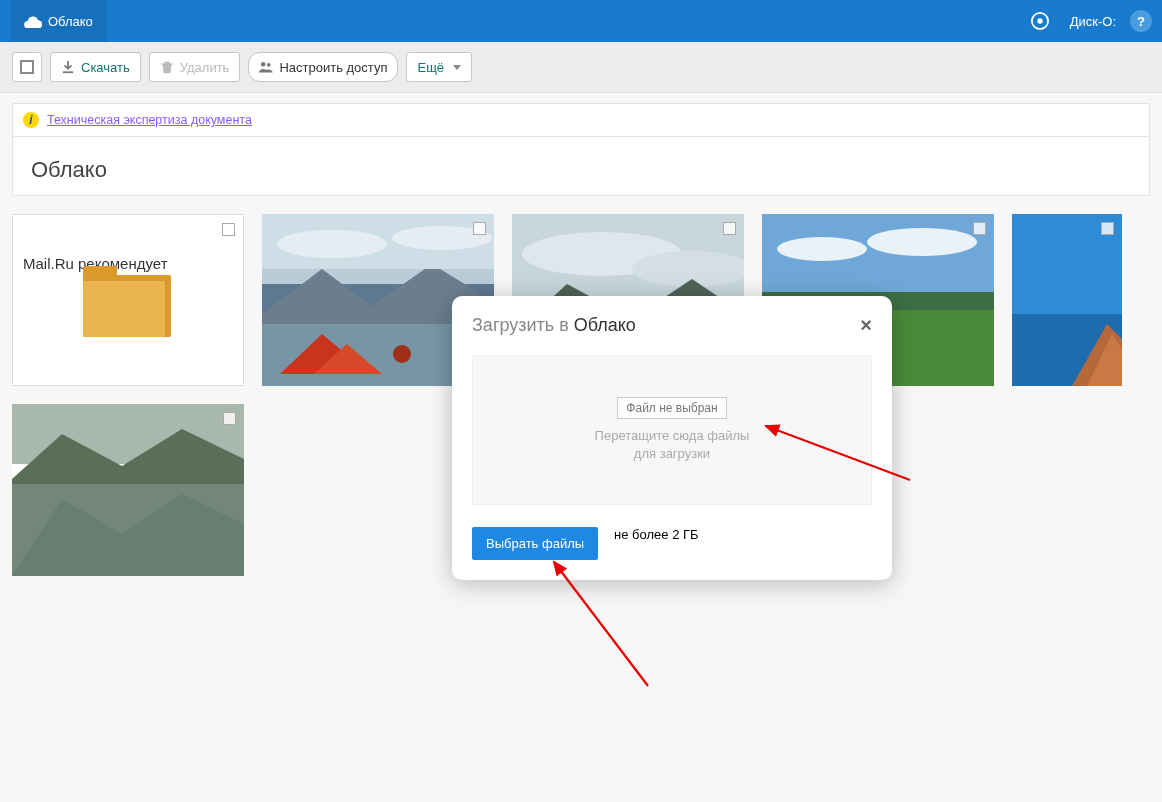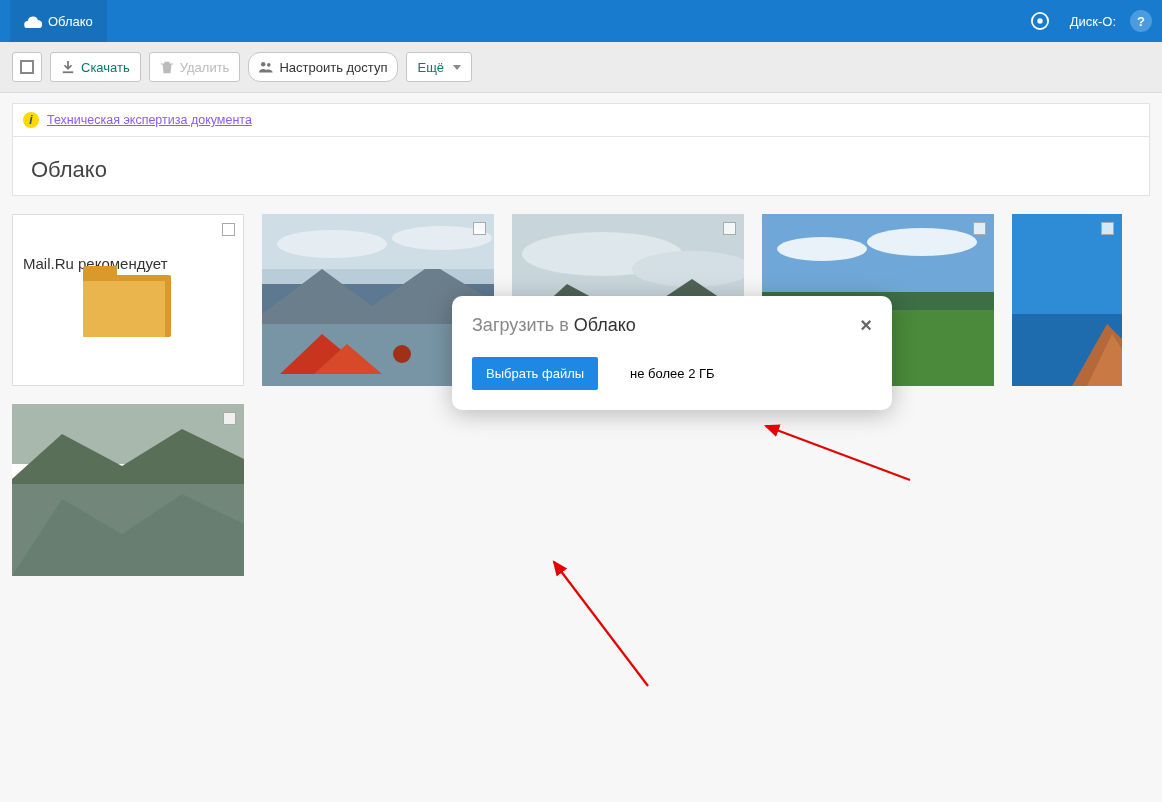--- a/index.html
+++ b/index.html
@@ -43,21 +43,21 @@
   .scene { width: 100%; height: 100%; position: relative; overflow: hidden; }
 
   .modal { position: absolute; left: 452px; top: 296px; width: 440px; background: #fff; box-shadow: 0 4px 24px rgba(0,0,0,0.25); border-radius: 10px; z-index: 50; }
   .modal-head { padding: 18px 20px 12px 20px; display: flex; align-items: center; }
   .modal-title { font-size: 18px; color: #888; }
   .modal-title .strong { color: #333; }
   .modal-close { margin-left: auto; font-size: 20px; font-weight: bold; color: #666; cursor: pointer; }
   .dropzone { margin: 6px 20px 14px 20px; height: 150px; background: #f7f7f7; border: 1px solid #eee; display: flex; flex-direction: column; align-items: center; justify-content: center; gap: 8px; }
   .file-chip { border: 1px solid #ccc; padding: 3px 8px; font-size: 12px; color: #777; background: #fff; }
   .dz-text { color: #aaa; font-size: 13px; text-align: center; line-height: 1.35; }
-  .modal-foot { padding: 8px 20px 20px 20px; display: flex; align-items: center; gap: 32px; }
+  .modal-foot { padding: 8px 20px 20px 20px; display: flex; gap: 16px; }
   .btn-primary { background: #1e88e5; color: #fff; border: none; padding: 9px 14px; font-size: 13px; border-radius: 2px; cursor: pointer; }
   .limit { color: #000000; font-size: 13px; }
 
   .arrow { position: absolute; z-index: 60; pointer-events: none; }
 </style>
 </head>
 <body>
 
 <div class="header">
   <div class="header-tab active">
@@ -203,20 +203,27 @@
   </div>
 
 </div>
 
 <div class="modal">
   <div class="modal-head">
     <div class="modal-title">
       <span>Загрузить в </span><span class="strong">Облако</span>
     </div>
     <div class="modal-close">×</div>
+  </div>
+  <div class="dropzone">
+    <div class="file-chip">Файл не выбран</div>
+    <div class="dz-text">
+      <span>Перетащите сюда файлы</span><br>
+      <span>для загрузки</span>
+    </div>
   </div>
   <div class="modal-foot">
     <button class="btn-primary">Выбрать файлы</button>
     <span class="limit">не более 2 ГБ</span>
   </div>
 </div>
 
 <svg class="arrow" style="left:548px; top:556px;" width="120" height="140">
   <defs>
       <marker id="ah1" markerWidth="8" markerHeight="8" refX="6" refY="3" orient="auto">

